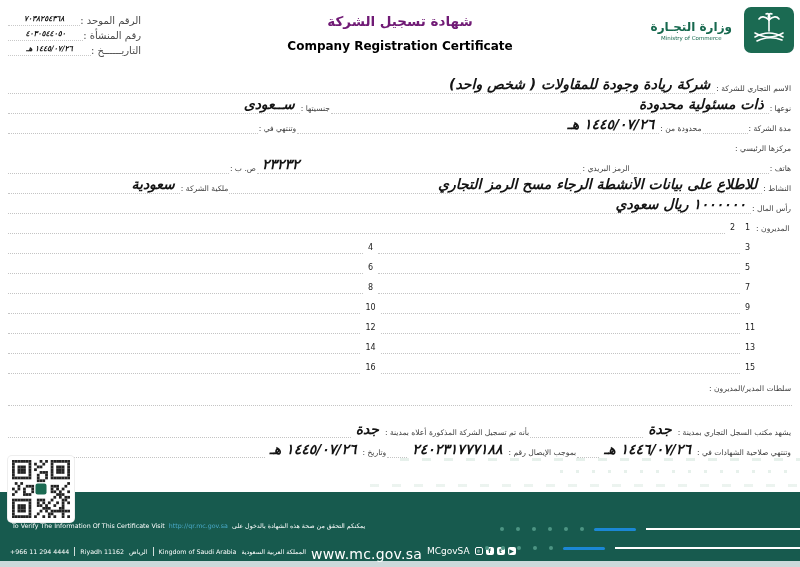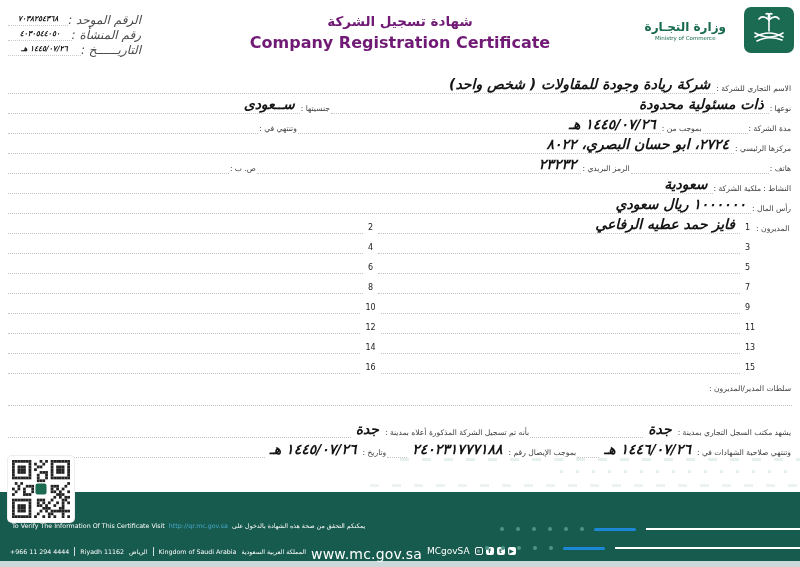--- a/index.html
+++ b/index.html
@@ -1,40 +1,40 @@
 <!DOCTYPE html>
 <html><head>
 <meta charset="utf-8">
 <style>
   html,body{margin:0;padding:0;background:#fff;}
   .page{position:relative;width:800px;height:567px;background:#ffffff;overflow:hidden;
         font-family:"DejaVu Sans","Liberation Sans",sans-serif;color:#222;}
   
   .hdr-left{position:absolute;top:11px;left:8px;width:134px;direction:rtl;}
   .hdr-row{display:flex;align-items:flex-end;height:15px;}
-  .hdr-lbl{font-size:12px;color:#4a4a4a;white-space:nowrap;padding-right:1px;line-height:1;font-style:italic;}
+  .hdr-lbl{font-size:10px;color:#4a4a4a;white-space:nowrap;padding-right:1px;line-height:1;}
   .hdr-field{flex:1;border-bottom:1px dotted #c9c9c9;text-align:center;min-width:10px;}
   .hdr-val{font-weight:bold;font-size:7.5px;color:#111;line-height:1.1;white-space:nowrap;font-style:italic;}
   .title-wrap{position:absolute;top:13px;left:200px;width:400px;text-align:center;}
   .title-ar{font-size:13.5px;font-weight:bold;color:#701a75;direction:rtl;}
-  .title-en{font-size:16px;font-weight:bold;color:#701a75;margin-top:4px;}
-  .ministry{position:absolute;top:7px;right:6px;display:flex;align-items:center;gap:18px;}
+  .title-en{font-size:12px;font-weight:bold;color:#000000;margin-top:10px;}
+  .ministry{position:absolute;top:7px;right:6px;display:flex;align-items:center;gap:12px;}
   .ministry-text{text-align:center;}
   .ministry-ar{font-size:12px;font-weight:bold;color:#17694f;direction:rtl;white-space:nowrap;}
   .ministry-en{font-size:5.5px;color:#17694f;margin-top:1px;white-space:nowrap;}
   .logo-box{width:50px;height:46px;background:#1b6a52;border-radius:7px;display:flex;align-items:center;justify-content:center;}
   
   .doc-body{position:absolute;top:74px;left:8px;right:8px;direction:rtl;}
   .row{display:flex;align-items:flex-end;height:20px;}
   .lbl{font-size:7.6px;color:#3d3d3d;white-space:nowrap;line-height:1.15;padding:0 1px;}
   .field{flex:1;border-bottom:1px dotted #c4c4c4;display:flex;align-items:flex-end;min-width:8px;overflow:hidden;}
   .val{font-weight:bold;font-size:14px;color:#141414;white-space:nowrap;line-height:1.1;padding:0 5px 1px 5px;font-style:italic;}
   .f-a{flex:1.5;} .f-b{flex:1;}
   .f-dur1{flex:0 0 45px;} .f-dur2{flex:1.45;} .f-dur3{flex:1;}
-  .f-ph1{flex:1;} .f-ph2{flex:2.35;} .f-ph3{flex:1.6;}
+  .f-ph1{flex:1;} .f-ph2{flex:2.35;justify-content:flex-end;} .f-ph3{flex:1.6;}
   .f-act1{flex:3.1;} .f-act2{flex:1;margin-top:40px;}
   .mgr-slot{width:52px;display:flex;justify-content:flex-end;align-items:flex-end;white-space:nowrap;}
   .num{font-size:8px;color:#222;line-height:1.1;margin:0 5px 1px 5px;}
   .f-m1{flex:1.02;} .f-m2{flex:1;}
   .row-empty{height:12px;}
   .attest{margin-top:12px;}
   .f-at1{flex:0.33;} .f-at2{flex:1;}
   .f-r1{flex:0 0 22px;} .f-r2{flex:0 0 20px;} .f-r3{flex:1;}
   
   .pale{position:absolute;height:3px;background:repeating-linear-gradient(90deg,#e4efe9 0 9px,#ffffff 9px 22px);opacity:.9;}
@@ -126,75 +126,72 @@
         </div>
       <span class="lbl">جنسيتها :</span>
       <div class="field f-b">
           <span class="val">ســعودى</span>
         </div>
     </div>
 
     <div class="row">
       <span class="lbl">مدة الشركة :</span>
       <div class="field f-dur1"></div>
-      <span class="lbl">بموجب من :</span>
+      <span class="lbl">محدودة من :</span>
       <div class="field f-dur2">
           <span class="val">١٤٤٥/٠٧/٢٦ هـ</span>
         </div>
       <span class="lbl">وتنتهي في :</span>
       <div class="field f-dur3">
           <span class="val"></span>
         </div>
     </div>
 
     <div class="row">
       <span class="lbl">مركزها الرئيسي :</span>
-      <div class="field">
-          <span class="val">٢٧٢٤، ابو حسان البصري، ٨٠٢٢</span>
-        </div>
     </div>
 
     <div class="row">
       <span class="lbl">هاتف :</span>
       <div class="field f-ph1">
           <span class="val"></span>
         </div>
       <span class="lbl">الرمز البريدي :</span>
       <div class="field f-ph2">
           <span class="val">٢٣٢٣٢</span>
         </div>
       <span class="lbl">ص. ب :</span>
       <div class="field f-ph3">
           <span class="val"></span>
         </div>
     </div>
 
     <div class="row">
       <span class="lbl">النشاط :</span>
+      <div class="field f-act1">
+          <span class="val">للاطلاع على بيانات الأنشطة الرجاء مسح الرمز التجاري</span>
+        </div>
       <span class="lbl">ملكية الشركة :</span>
       <div class="field f-act2">
           <span class="val">سعودية</span>
         </div>
     </div>
 
     <div class="row">
       <span class="lbl">رأس المال :</span>
       <div class="field">
           <span class="val">١٠٠٠٠٠٠ ريال سعودي</span>
         </div>
     </div>
 
     <div class="row">
       <div class="mgr-slot">
         <span class="lbl">المديرون :</span>
         <span class="num">1</span>
       </div>
-      <div class="field f-m1">
-          <span class="val">فايز حمد عطيه الرفاعي</span>
-        </div>
       <span class="num">2</span>
       <div class="field f-m2"></div>
     </div>
     <div class="row">
       <div class="mgr-slot">
           <span class="num">3</span>
         </div>
       <div class="field f-m1"></div>
       <span class="num">4</span>
       <div class="field f-m2"></div>

